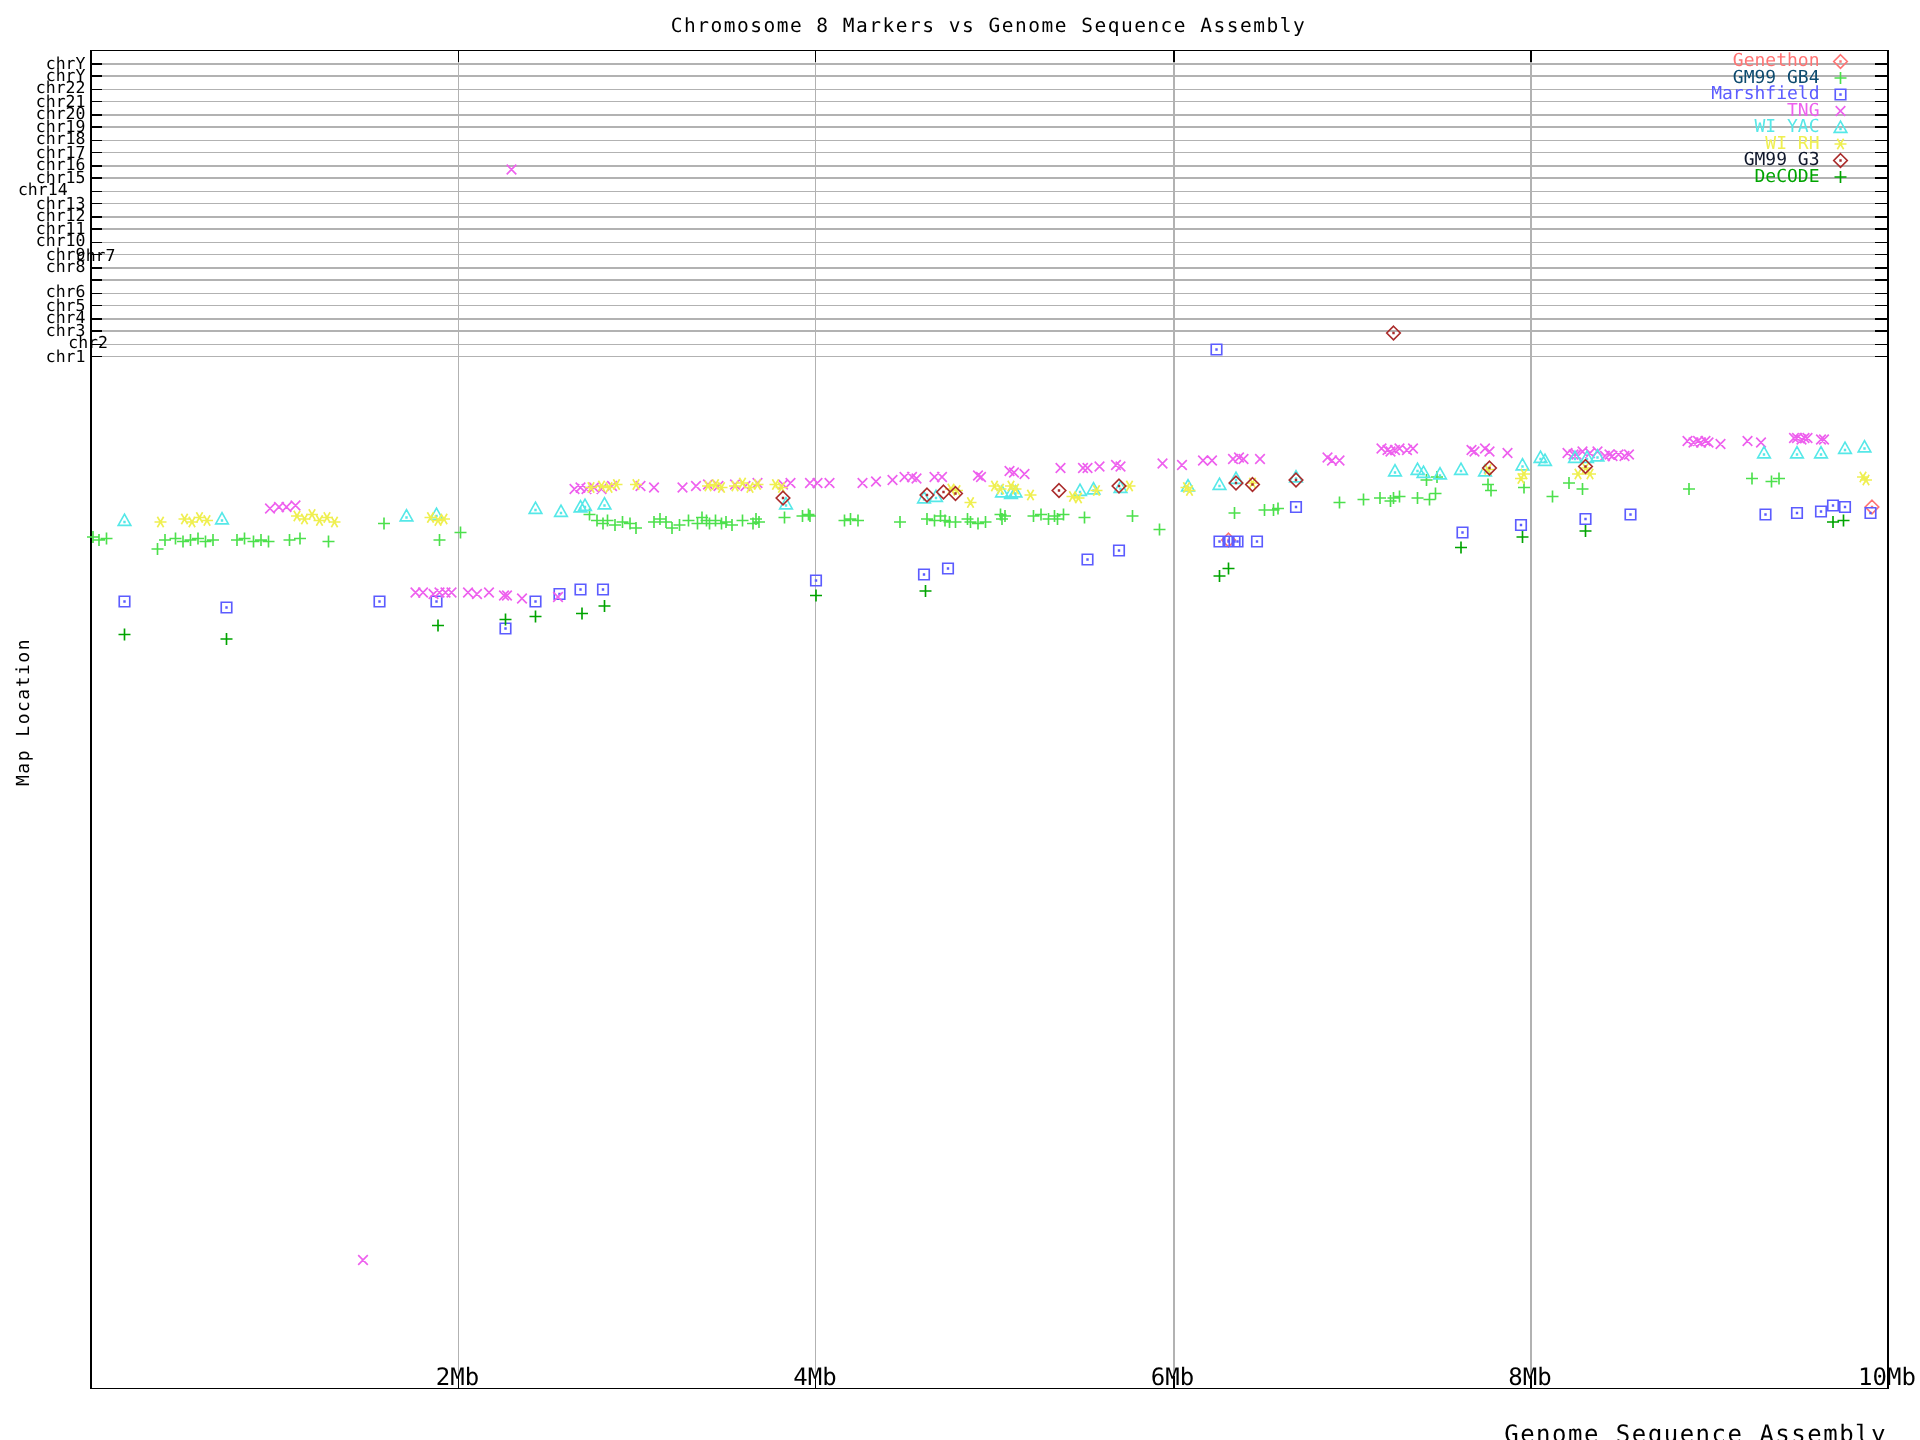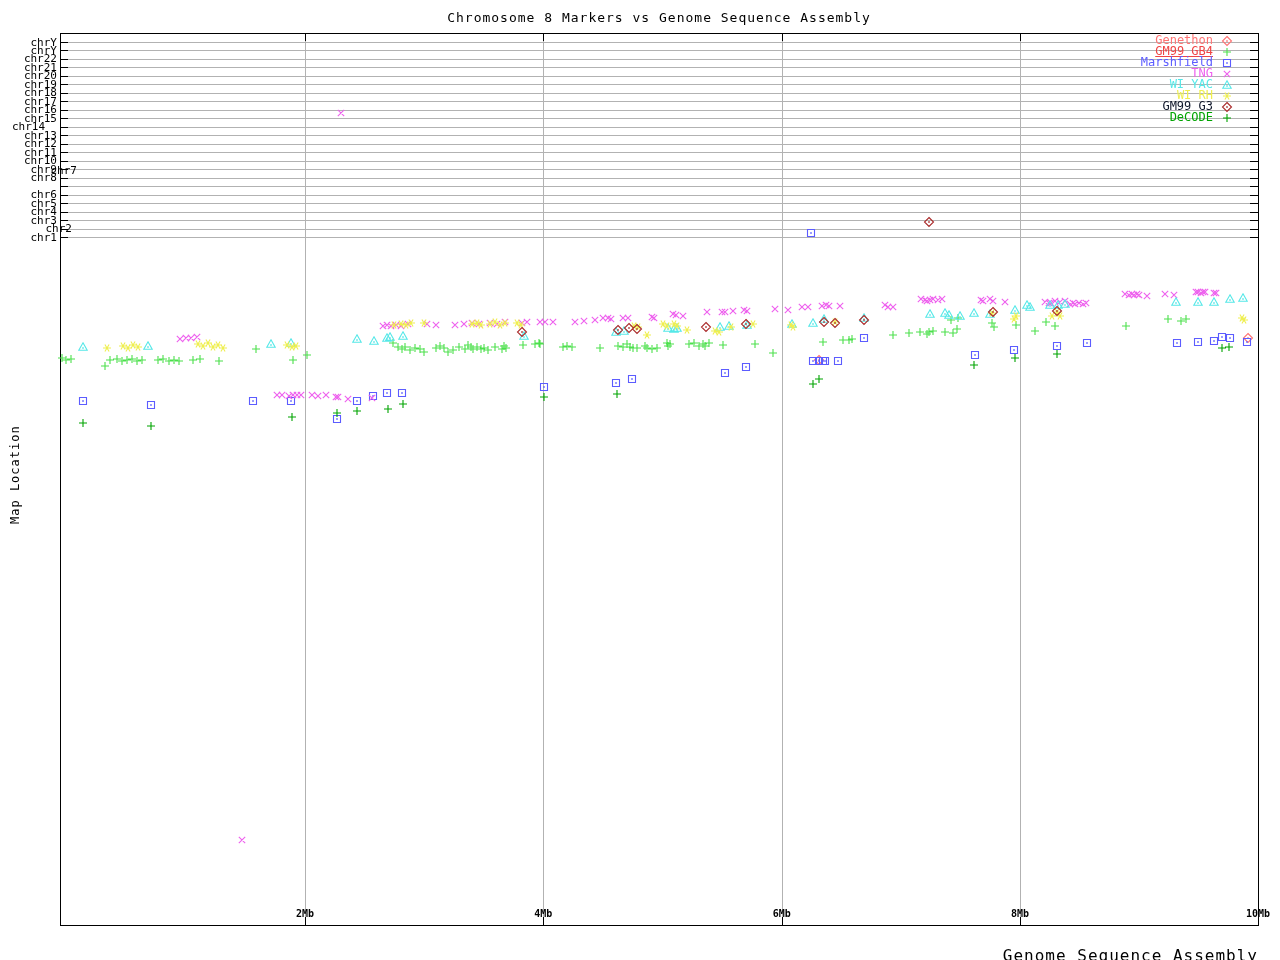--- a/index.html
+++ b/index.html
@@ -7,21 +7,21 @@
         font-family:"DejaVu Sans Mono",monospace;color:#000;}
   #plot-svg{position:absolute;left:0;top:0;}
   .chart-title{position:absolute;top:10px;left:60px;width:1198px;text-align:center;
         font-size:13px;letter-spacing:1px;white-space:pre;}
   .x-label{position:absolute;top:946px;left:60px;width:1198px;text-align:right;
         font-size:16px;letter-spacing:1px;white-space:pre;}
   .y-label{position:absolute;left:8px;top:524px;font-size:12px;letter-spacing:1px;
         transform:rotate(-90deg);transform-origin:left top;white-space:nowrap;}
   .ytick{position:absolute;left:0;width:57px;text-align:right;font-size:11px;
         line-height:9px;white-space:pre;}
-  .xtick{position:absolute;top:908px;font-size:10px;transform:translateX(-50%);white-space:pre;font-weight:bold;}
+  .xtick{position:absolute;top:908px;font-size:16px;transform:translateX(-50%);white-space:pre;}
   #legend{position:absolute;left:1083px;top:35px;width:170px;}
   .lrow{display:flex;align-items:center;height:11px;}
   .llabel{width:130px;text-align:right;font-size:12px;line-height:11px;white-space:pre;}
   .lmark{width:18px;height:12px;margin-left:5px;flex:0 0 auto;}
 </style>
 </head>
 <body>
 
 <div class="page">
   <svg id="plot-svg" width="1280" height="960" viewBox="0 0 1280 960">
@@ -169,21 +169,21 @@
     </div>
   <div id="legend">
       <div class="lrow">
         <span class="llabel" style="color: rgb(255, 115, 115);">Genethon</span>
         <svg class="lmark" viewBox="0 0 18 12">
           <path d="M9 1.5L13.5 6L9 10.5L4.5 6z" stroke="#ff7373" fill="none" stroke-width="1.1"></path>
           <path d="M8.2 5.2h1.6v1.6h-1.6z" fill="#ff7373"></path>
         </svg>
       </div>
       <div class="lrow">
-        <span class="llabel" style="color: #ef4444; text-decoration: underline;">GM99 GB4</span>
+        <span class="llabel" style="color: #0c4a6e;">GM99 GB4</span>
         <svg class="lmark" viewBox="0 0 18 12">
           <path d="M5 6H13M9 2V10" stroke="#4ce04c" fill="none" stroke-width="1.1"></path>
         </svg>
       </div>
       <div class="lrow">
         <span class="llabel" style="color: rgb(92, 92, 255);">Marshfield</span>
         <svg class="lmark" viewBox="0 0 18 12">
           <path d="M5.5 2.5h7v7h-7z" stroke="#5c5cff" fill="none" stroke-width="1.1"></path>
           <path d="M8.2 5.2h1.6v1.6h-1.6z" fill="#5c5cff"></path>
         </svg>

